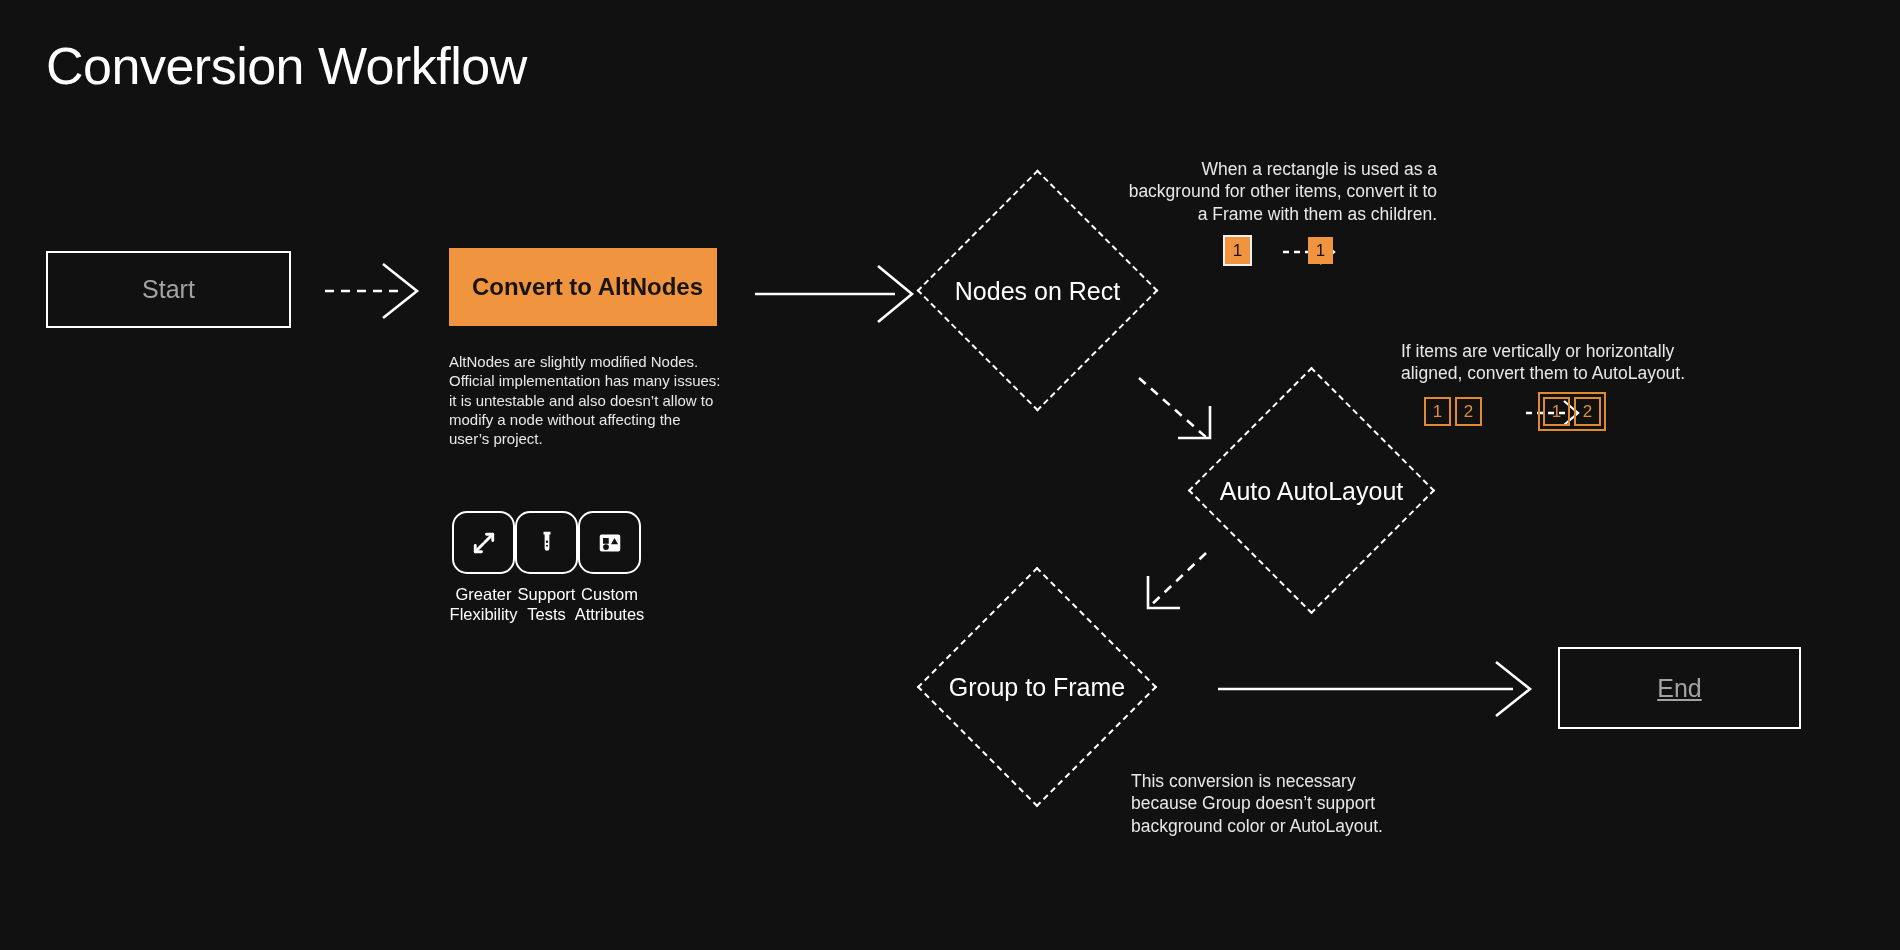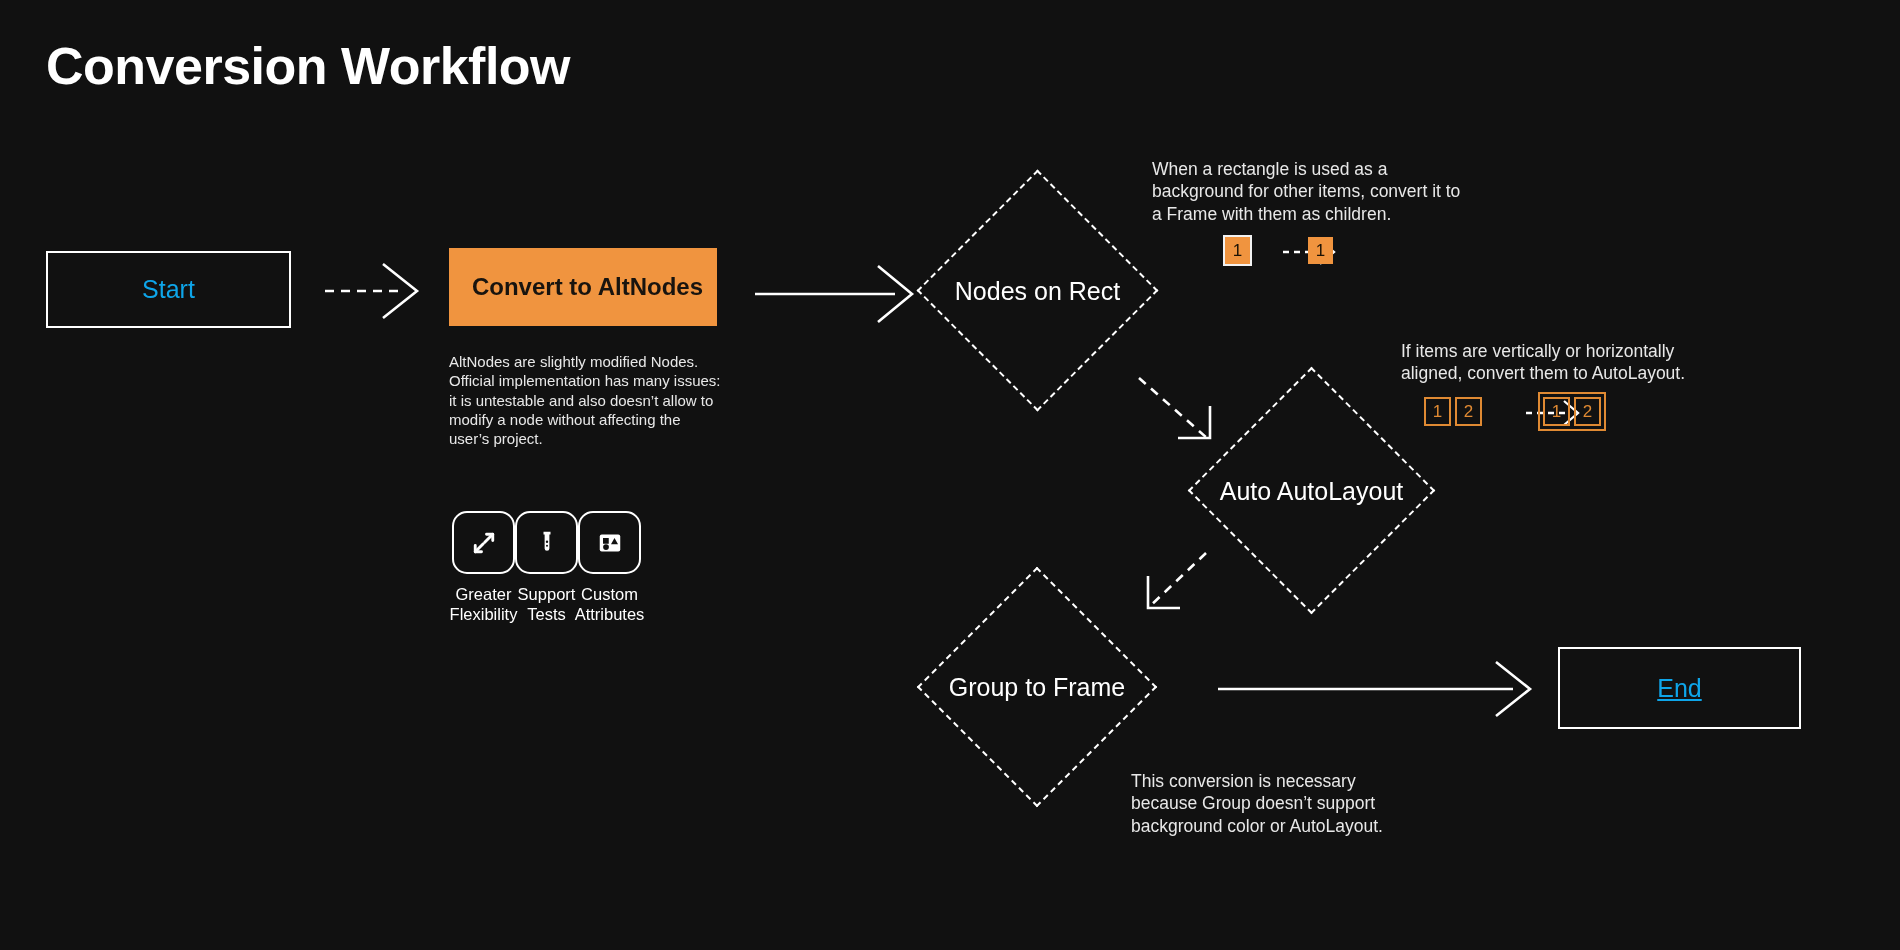--- a/index.html
+++ b/index.html
@@ -7,31 +7,31 @@
     width:1900px; height:950px;
     background:#111111;
     font-family:"Liberation Sans", sans-serif;
     overflow:hidden;
   }
   #stage { position:relative; width:1900px; height:950px; background:#111111; }
 
   
   .page-title{
     position:absolute; left:46px; top:38px;
-    font-size:52px; font-weight:bold; color:#ffffff;
+    font-size:52px; font-weight:normal; color:#ffffff;
     letter-spacing:-0.5px; line-height:1.1;
   }
 
   
   .rect-node{
     position:absolute;
     border:2px solid #ffffff;
     background:#111111;
     display:flex; align-items:center; justify-content:center;
-    color:#0ea5e9; font-size:25px;
+    color:#a3a3a3; font-size:25px;
   }
   #start-node{ left:46px; top:251px; width:245px; height:77px; }
   #end-node  { left:1558px; top:647px; width:243px; height:82px;text-decoration:underline; }
 
   
   #convert-node{
     position:absolute; left:449px; top:248px; width:268px; height:78px;
     background:#f0943f;
     display:flex; align-items:center; justify-content:center;
     color:#18140f; font-size:24px; font-weight:600;padding-left:9px;
@@ -75,21 +75,21 @@
     transform:translate(-50%,-50%);
     white-space:nowrap;
     color:#ffffff; font-size:25px;
   }
   #d-nodes-on-rect{ left:952px; top:205px; width:171px; height:171px; }
   #d-auto-autolayout{ left:1224px; top:403px; width:175px; height:175px; }
   #d-group-to-frame{ left:952px; top:602px; width:170px; height:170px; }
 
   
   .annotation{ position:absolute; color:#e8e8e8; font-size:17.5px; line-height:1.28; }
-  #anno-rect{ left:1152px; top:158px; width:310px; }
+  #anno-rect{ left:1127px; top:158px; width:310px;text-align:right; }
   #anno-auto{ left:1401px; top:340px; width:320px; }
   #anno-group{ left:1131px; top:770px; width:290px; }
 
   
   .badge-row{ position:absolute; display:flex; align-items:center; }
   #badges-rect{ left:1223px; top:235px; }
   #badges-auto{ left:1424px; top:392px; }
 
   .badge{
     width:25px; height:27px;

